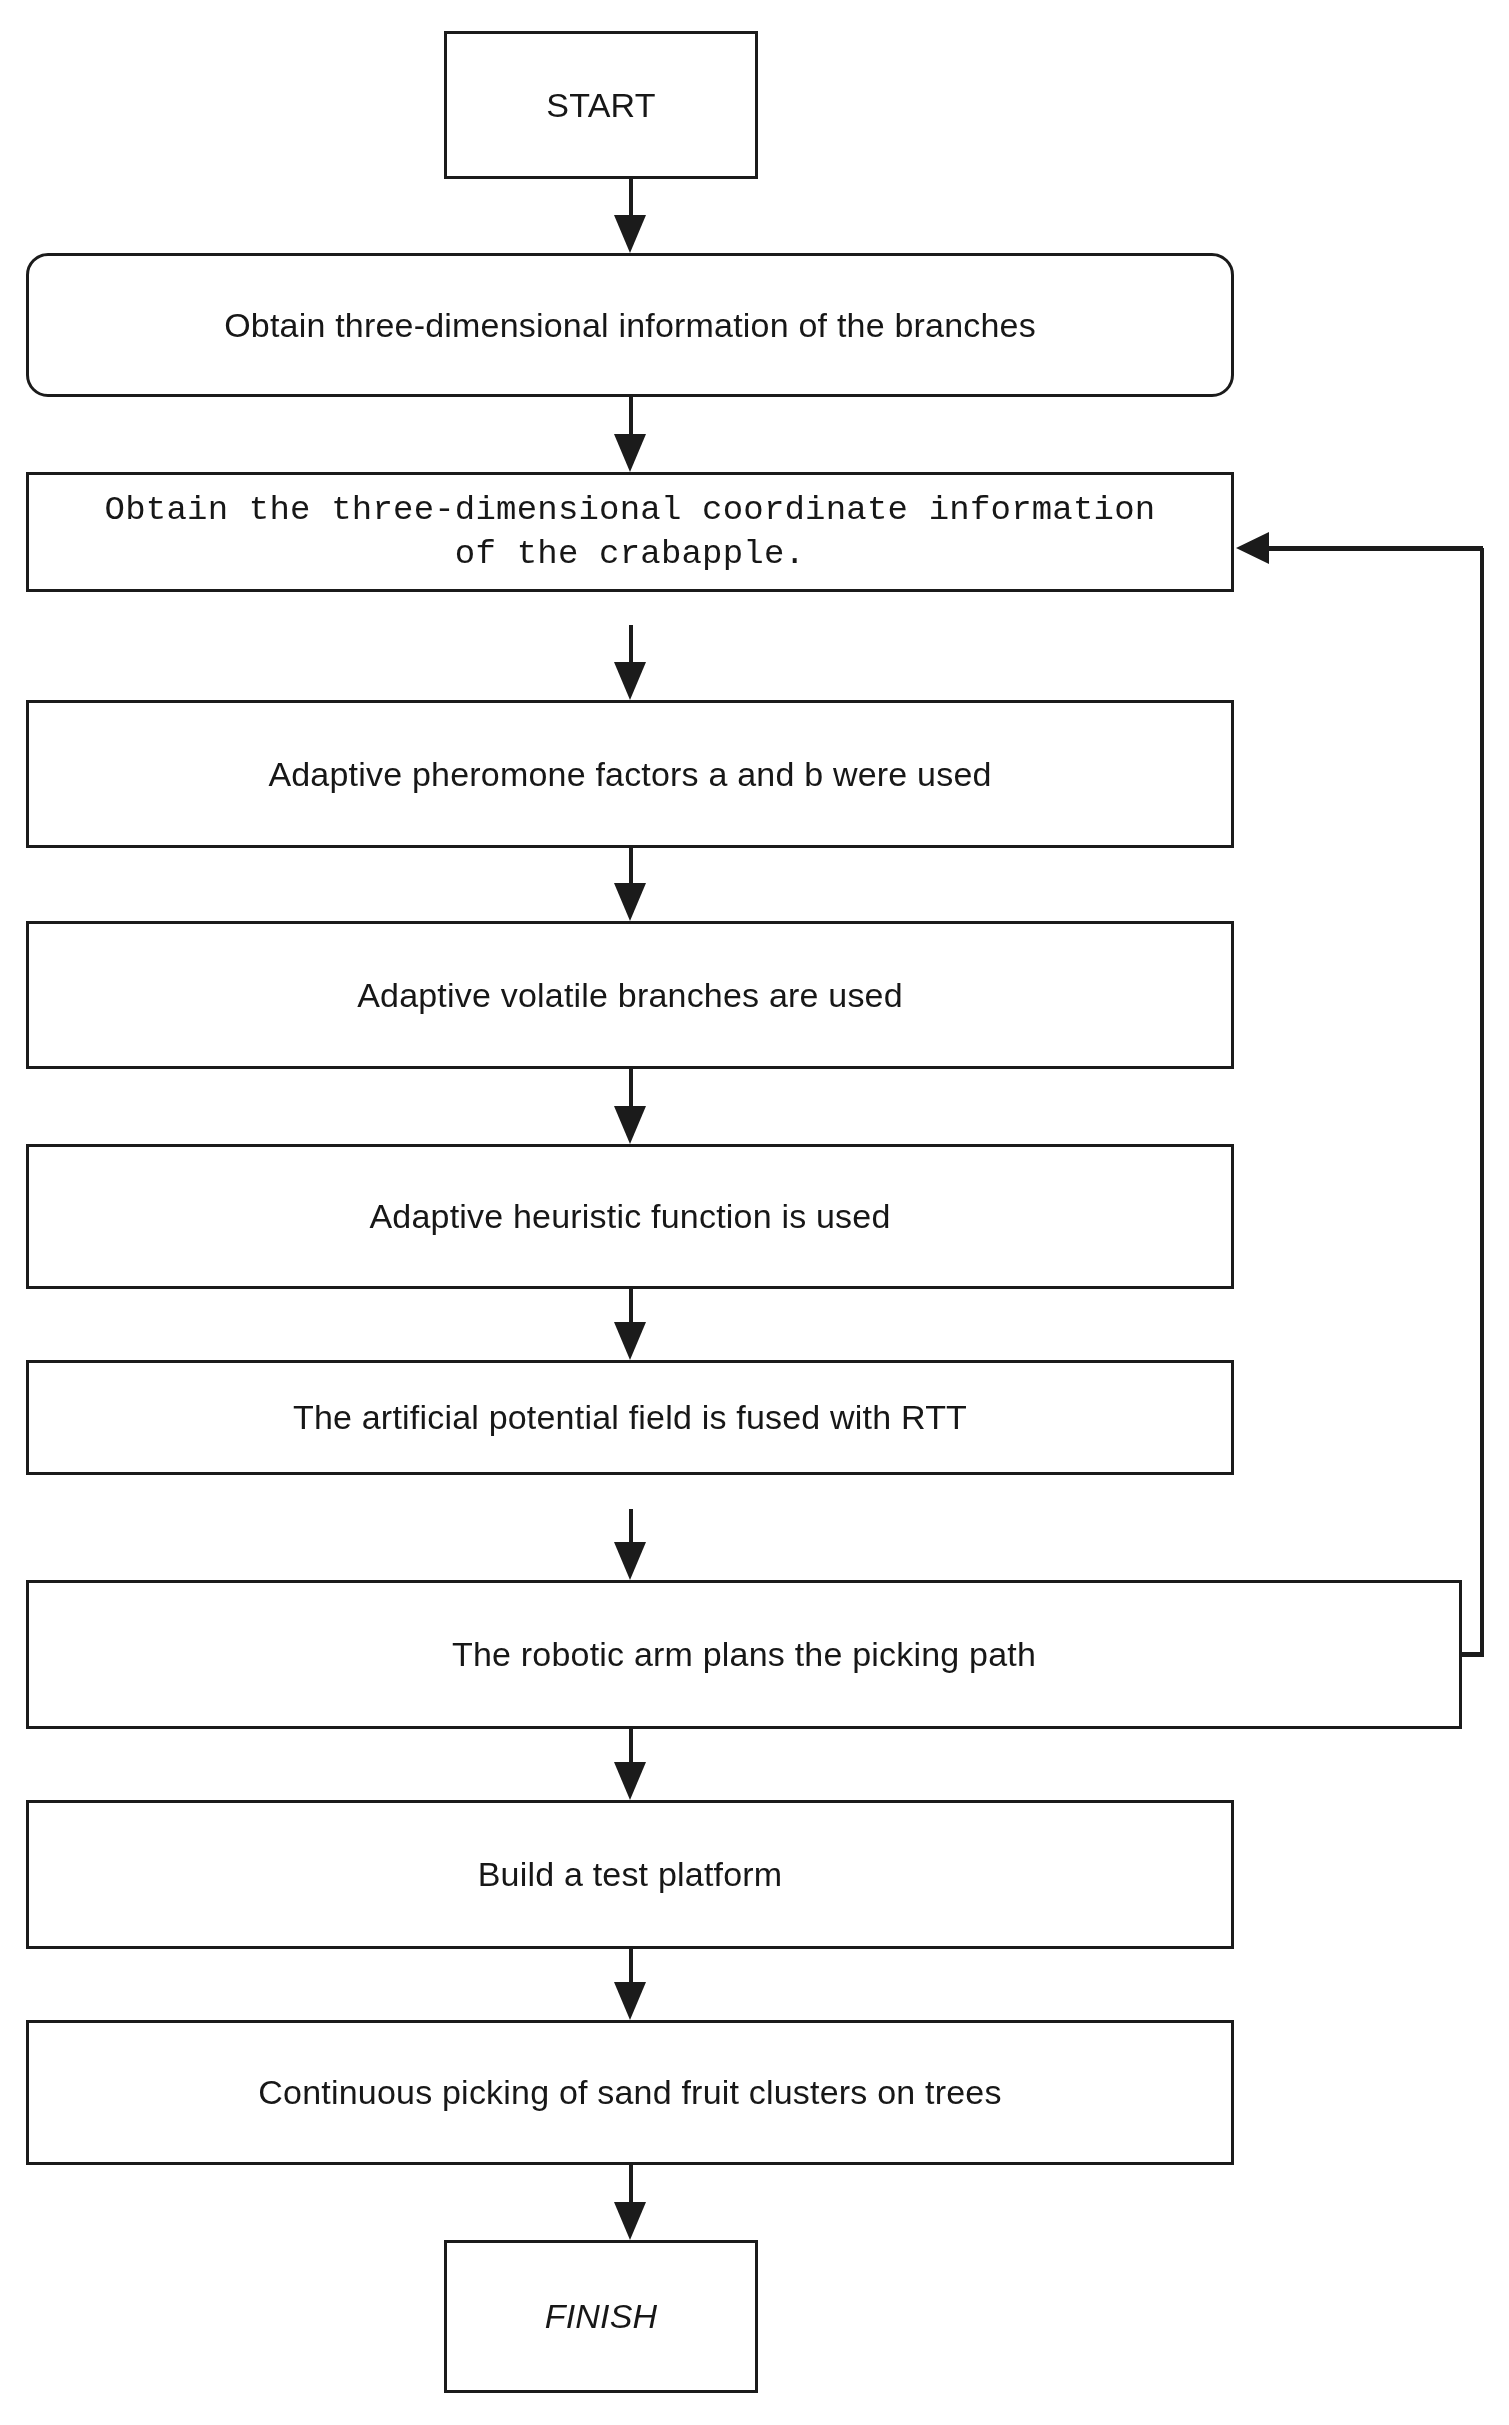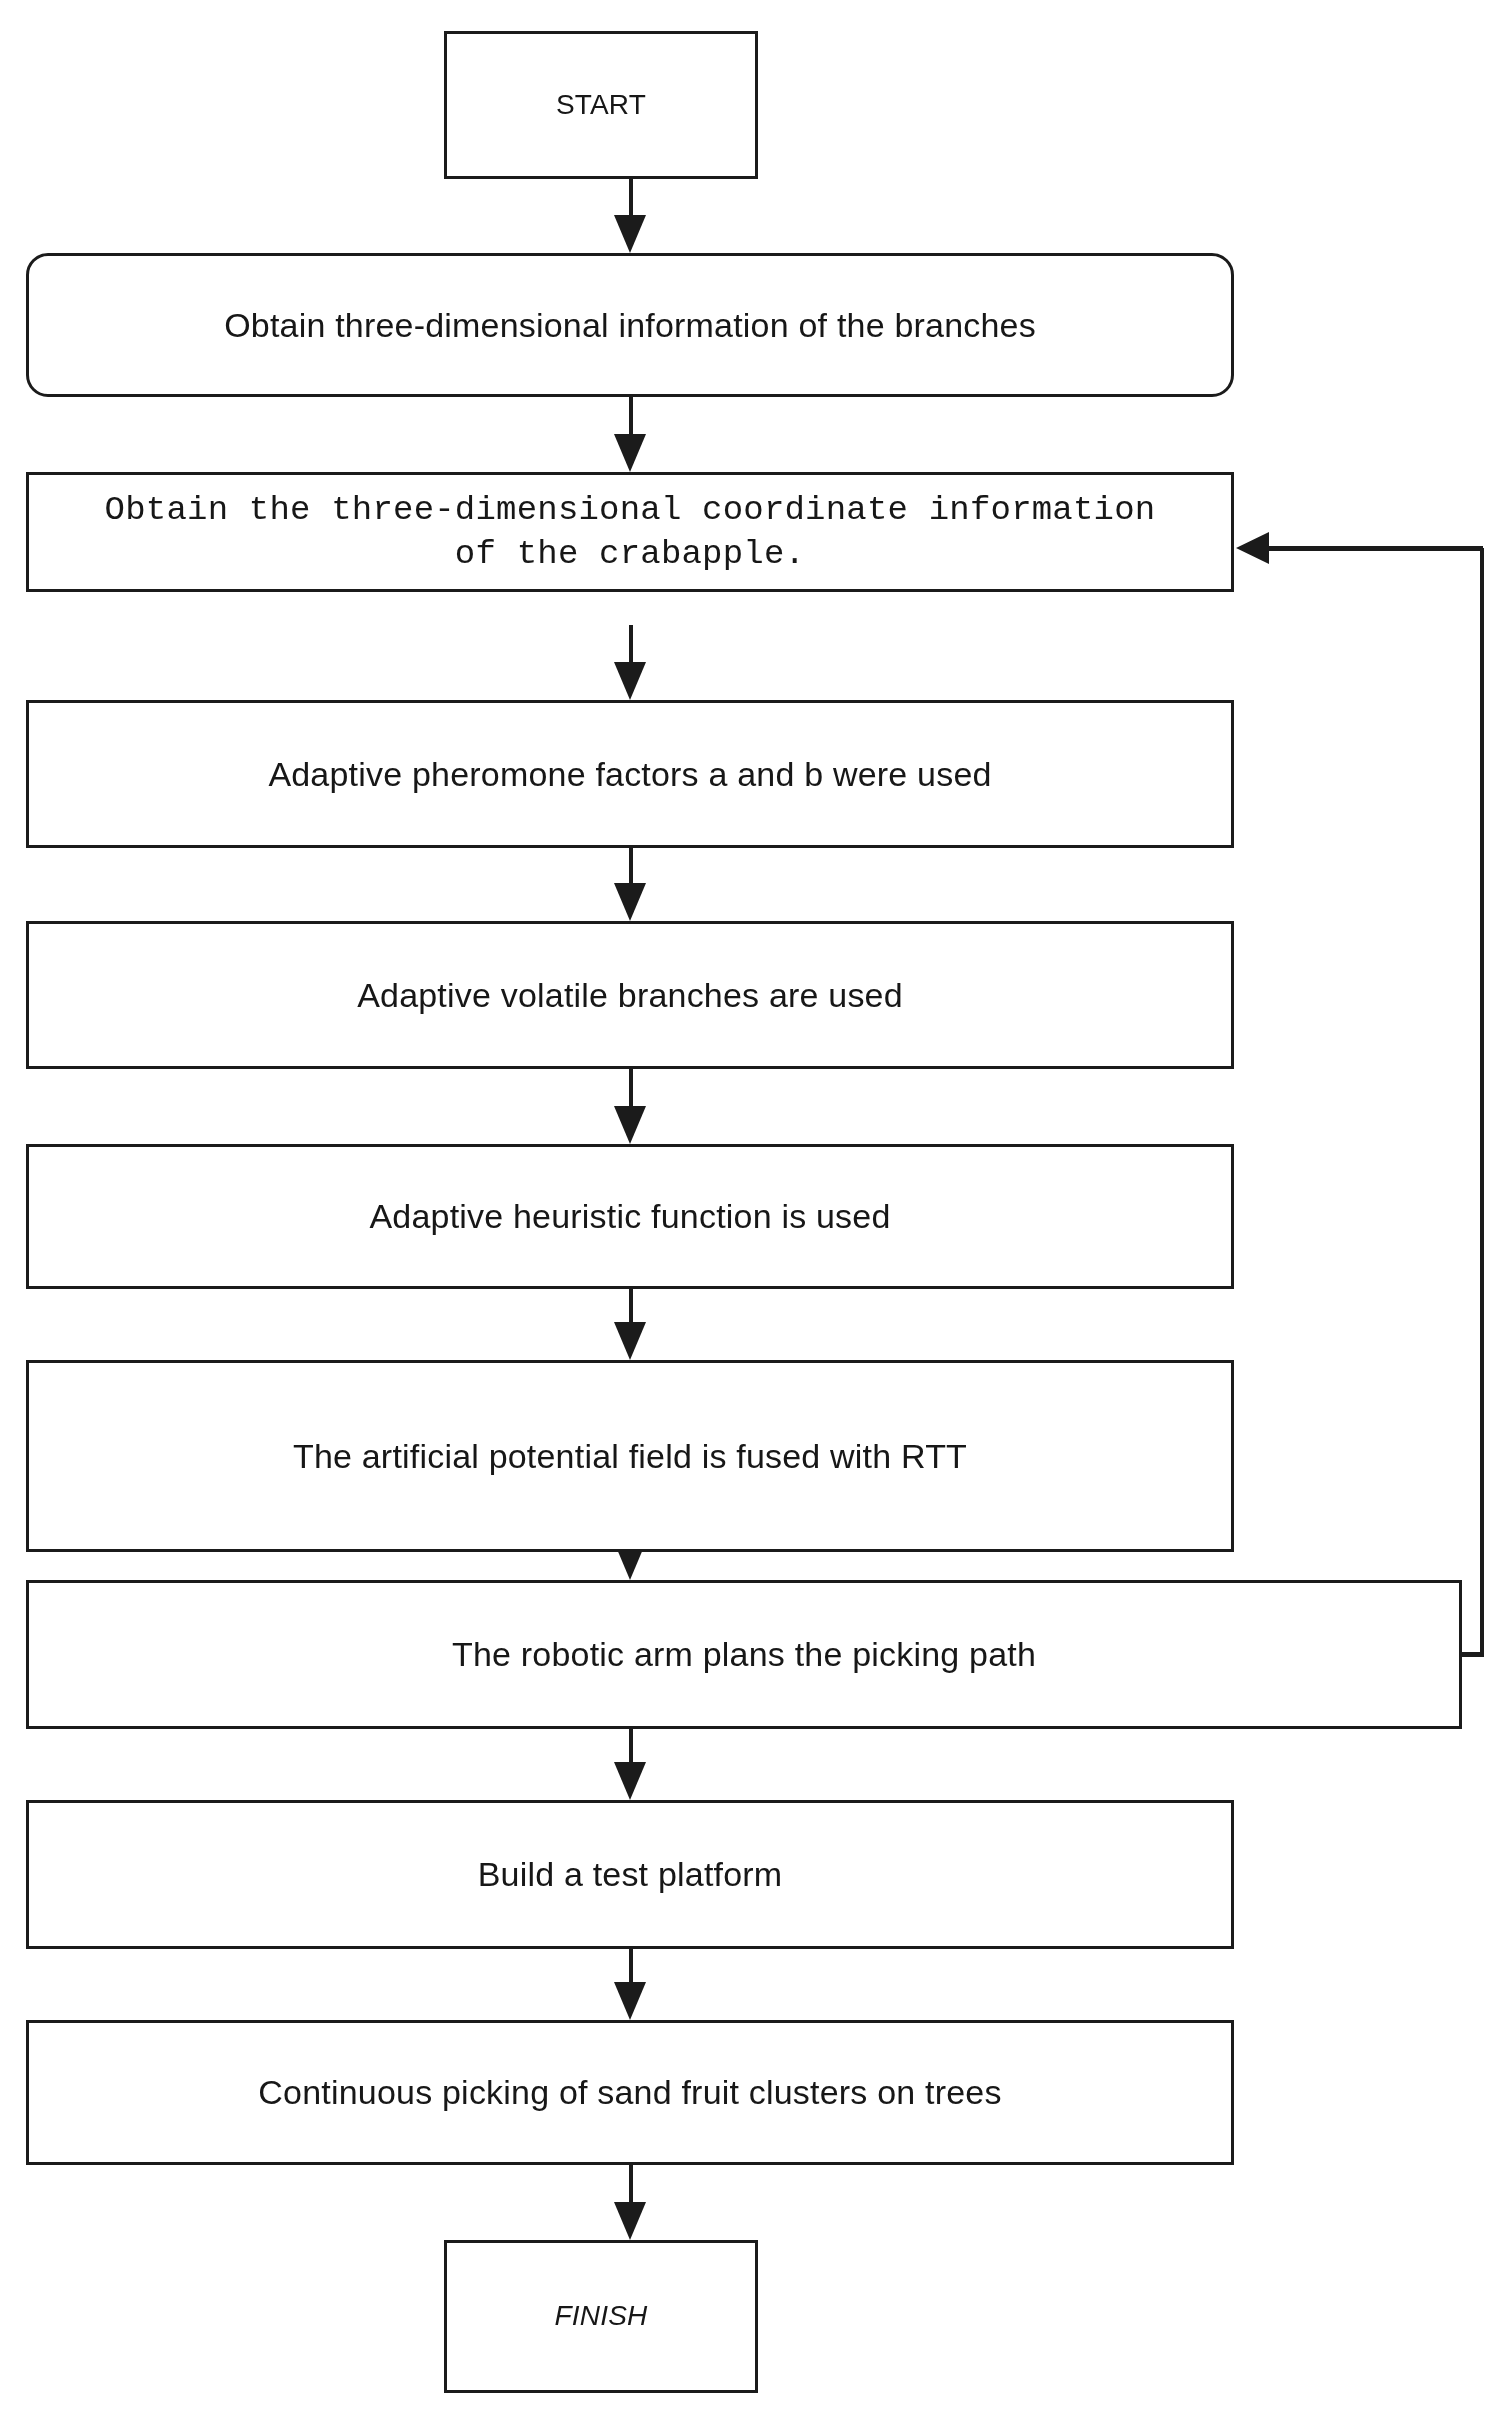--- a/index.html
+++ b/index.html
@@ -32,21 +32,21 @@
     color: #171717;
     font-size: 34px;
     line-height: 1.30;
     letter-spacing: 0.2px;
     font-weight: 400;
     padding: 0 11px;
     box-sizing: border-box;
     white-space: pre-line;
   }
   .terminator .label {
-    font-size: 28px;
+    font-size: 34px;
   }
   
   .vline {
     position: absolute;
     background: #1b1b1b;
     width: 3.9px;
   }
   .hline {
     position: absolute;
     background: #1b1b1b;
@@ -127,21 +127,21 @@
   </div>
 
   <div class="node" style="left:26px; top:921px; width:1208px; height:148px;">
     <span class="label">Adaptive volatile branches are used</span>
   </div>
 
   <div class="node" style="left:26px; top:1144px; width:1208px; height:145px;">
     <span class="label">Adaptive heuristic function is used</span>
   </div>
 
-  <div class="node" style="left:26px; top:1360px; width:1208px; height:192px;">
+  <div class="node" style="left:26px; top:1360px; width:1208px; height:115px;">
     <span class="label">The artificial potential field is fused with RTT</span>
   </div>
 
   <div class="node" style="left:26px; top:1580px; width:1436px; height:149px;">
     <span class="label">The robotic arm plans the picking path</span>
   </div>
 
   <div class="node" style="left:26px; top:1800px; width:1208px; height:149px;">
     <span class="label">Build a test platform</span>
   </div>

